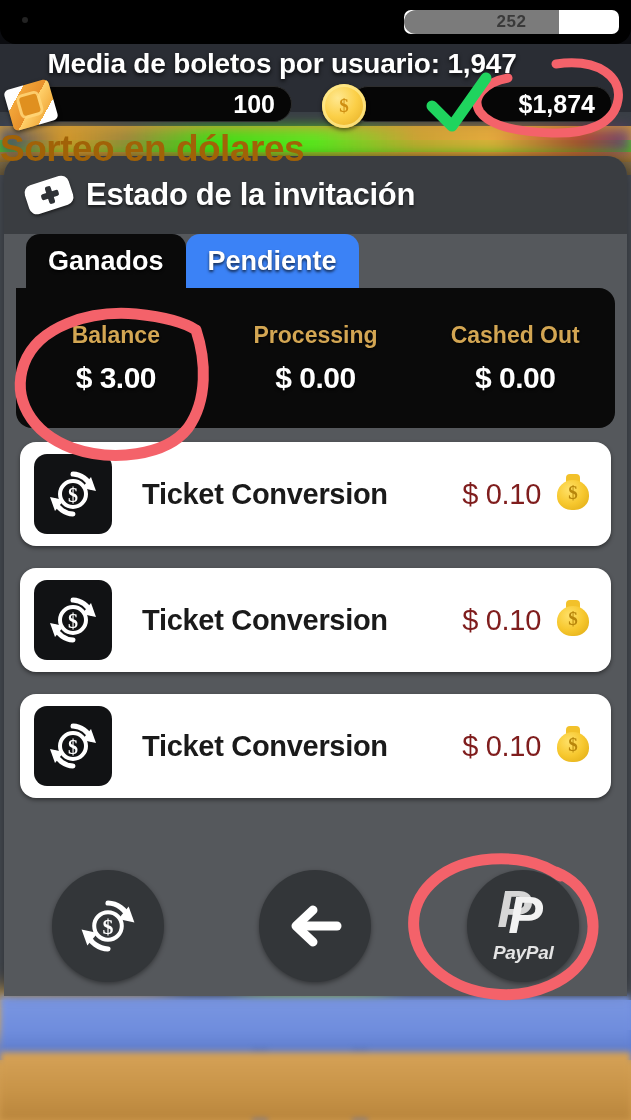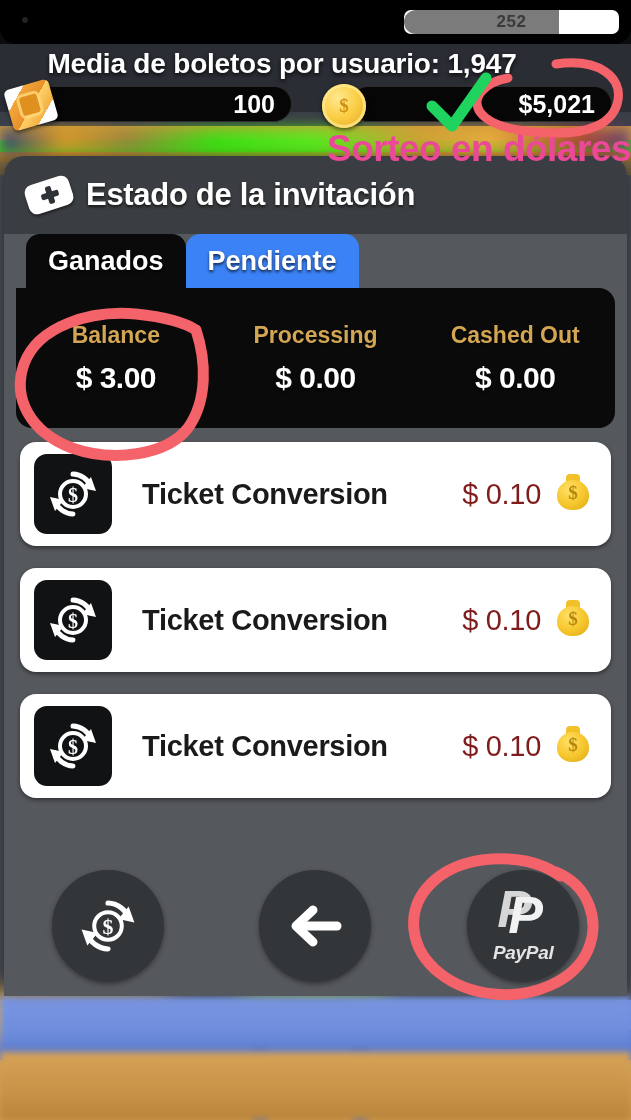--- a/index.html
+++ b/index.html
@@ -260,22 +260,22 @@
   .pp-front { left: 11px; top: 2px; color: #f2f2f2; }
   .paypal-word {
     margin-top: 3px; color: #e4e4e4; font-size: 19px;
     font-weight: bold; font-style: italic; letter-spacing: -.3px;
   }
 
   
   .annot { position: absolute; pointer-events: none; }
   .annot-text {
     position: absolute; left: 0; top: 128px; width: 631px;
-    text-align: right;
-    color: #ec4899; font-size: 37px; font-weight: bold;
+    text-align: left;
+    color: #a16207; font-size: 37px; font-weight: bold;
     letter-spacing: -.5px;
   }
   svg { display: block; overflow: visible; }
 </style>
 </head>
 <body>
 
 <div id="screen">
 
   <div class="bg-scene"></div>
@@ -296,21 +296,21 @@
     </div>
   </div>
 
   <div class="headline">Media de boletos por usuario: 1,947</div>
 
   <div class="cur-row" style="left:0;width:631px;">
     <div class="cur-pill pill-tickets">
       <span>100</span>
     </div>
     <div class="cur-pill pill-coins">
-      <span>$5,021</span>
+      <span>$1,874</span>
     </div>
   </div>
   <div class="ticket-icon"></div>
   <div class="coin-icon">$</div>
 
   <div class="panel">
 
     <div class="panel-header">
       <div class="tag-icon">
         <div class="body"></div>

